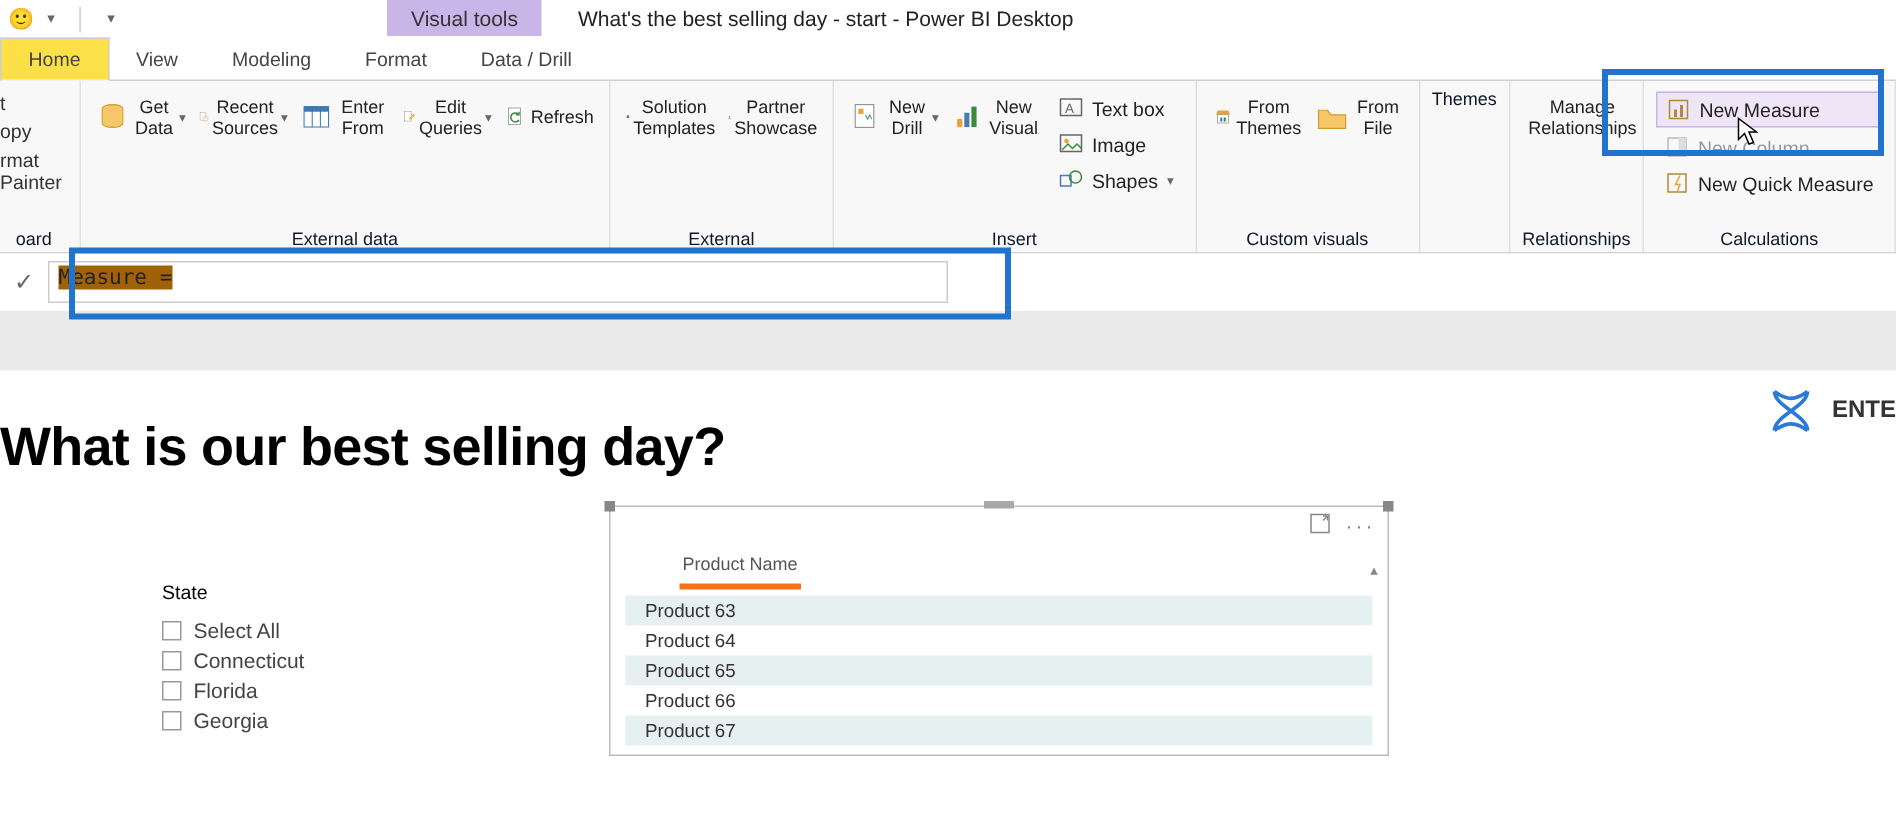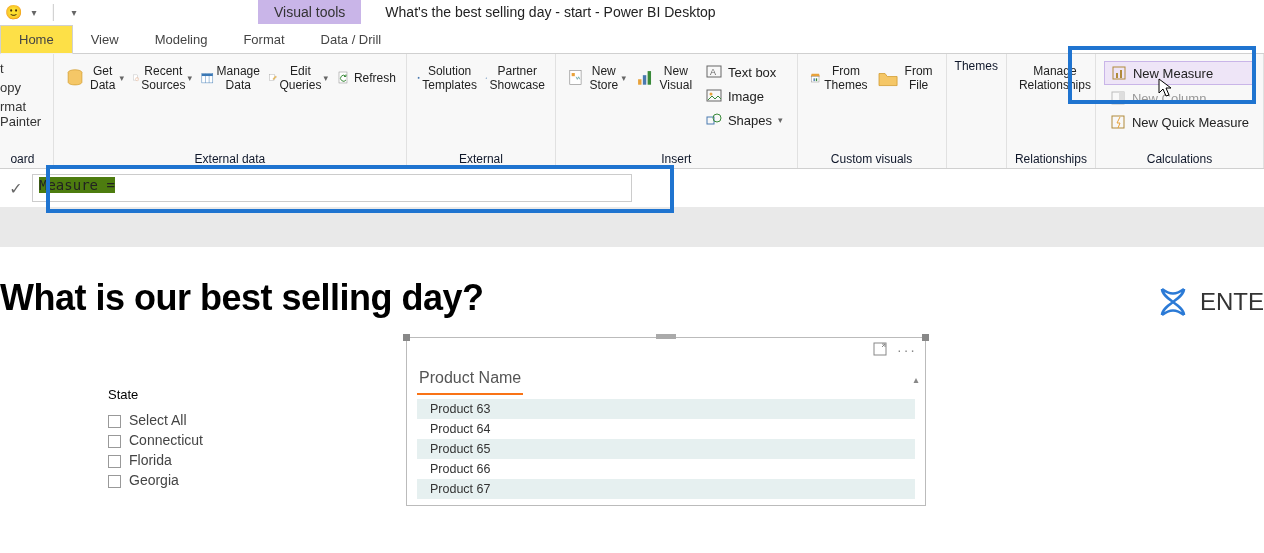--- a/index.html
+++ b/index.html
@@ -25,40 +25,40 @@
   .rbtn-sm .ico-sm { width: 16px; height: 16px; }
   .caret::after { content: ' ▾'; font-size: 9px; color:#666;}
   
   .clipboard-col { display:flex; flex-direction:column; font-size:13px; color:#333; gap:4px; justify-content:flex-start; padding-top:4px;}
   
   .hl-blue { border: 4px solid #1f74d0; position: absolute; pointer-events:none; }
   
   .formula-row { display:flex; align-items:center; height:38px; background:#fff; position:relative;}
   .check { width:32px; display:flex; justify-content:center; color:#666; font-size:16px;}
   .formula-input { flex:0 0 600px; height:28px; border:1px solid #ccc; font-size:14px; padding:2px 6px; font-family: "Segoe UI", monospace;}
-  .formula-input .sel { background:#4d7c0f; }
+  .formula-input .sel { background:#a16207; }
   
   .canvas-bg { background:#e9e9e9; height:40px;}
   .canvas { background:#fff; padding: 30px 0 0 0; position:relative; height: 340px;}
   .report-title { font-size: 36px; font-weight: 800; color:#000000; padding-left: 0; letter-spacing:-0.5px;}
-  .enter-logo { position:absolute; right:0; top: 10px; display:flex; align-items:center; gap:10px; font-weight:400; font-size:24px; color:#333;margin-top:28px;}
+  .enter-logo { position:absolute; right:0; top: 10px; display:flex; align-items:center; gap:10px; font-weight:700; font-size:16px; color:#333;}
   
   .slicer { position:absolute; left:108px; top:140px; width:180px;}
   .slicer-title { font-size:13px; color:#000000; margin-bottom:8px;}
-  .slicer-item { display:flex; align-items:flex-end; gap:8px; font-size:14px; color:#444; padding:2px 0;}
+  .slicer-item { display:flex; align-items:center; gap:8px; font-size:14px; color:#444; padding:2px 0;}
   .chk { width:13px; height:13px; border:1px solid #999; background:#fff;}
   
   .visual { position:absolute; left:406px; top:90px; width:520px; border:1px solid #bbb; background:#fff;}
   .visual-handles { position:absolute; left:-4px; top:-4px; right:-4px; bottom:-4px; pointer-events:none;}
   .vh { position:absolute; width:7px; height:7px; background:#888;}
   .vh.tl{left:0;top:0;} .vh.tr{right:0;top:0;}
   .vh.tm{left:50%;top:0;transform:translateX(-50%);width:20px;height:5px;background:#aaa;}
   .visual-head { display:flex; justify-content:flex-end; gap:10px; padding:4px 8px; color:#888; font-size:14px;}
   .visual-body { padding:0 10px 6px;}
-  .col-head { font-size:16px; color:#555; padding:6px 2px; border-bottom:2px solid #f97316; display:inline-block;}
+  .col-head { font-size:12px; color:#555; padding:6px 2px; border-bottom:4px solid #f97316; display:inline-block;margin-left:36px;}
   .plist { margin-top:4px;}
   .prow { font-size:12.5px; color:#333; padding:3px 13px;}
   .prow.alt { background:#e6f0f0;}
   .scrollbar { position:absolute; right:2px; top:36px; bottom:4px; width:14px;}
   .sb-up { font-size:10px; color:#888; text-align:center;}
   
   .cursor { position:absolute; width:14px; height:20px; pointer-events:none;}
 </style>
 </head>
 <body>
@@ -118,21 +118,21 @@
       </div>
       <div class="rbtn-lg">
         <span class="ico">
             <svg viewBox="0 0 32 32">
               <rect x="4" y="6" width="24" height="20" fill="#fff" stroke="#3b78b5"></rect>
               <rect x="4" y="6" width="24" height="5" fill="#3b78b5"></rect>
               <line x1="12" y1="6" x2="12" y2="26" stroke="#3b78b5"></line>
               <line x1="20" y1="6" x2="20" y2="26" stroke="#3b78b5"></line>
             </svg>
           </span>
-        <span>Manage Data</span>
+        <span>Enter From</span>
       </div>
       <div class="rbtn-lg caret">
         <span class="ico">
             <svg viewBox="0 0 32 32">
               <rect x="6" y="4" width="16" height="22" fill="#fff" stroke="#888"></rect>
               <path d="M18 18l8-8 3 3-8 8-4 1z" fill="#f5c767" stroke="#b07a1c"></path>
             </svg>
           </span>
         <span>Edit Queries</span>
       </div>
@@ -176,21 +176,21 @@
   <div class="group">
     <div class="group-content">
       <div class="rbtn-lg caret">
         <span class="ico">
             <svg viewBox="0 0 32 32">
               <rect x="6" y="4" width="18" height="22" fill="#fff" stroke="#888"></rect>
               <rect x="9" y="8" width="5" height="5" fill="#e8a23a"></rect>
               <path d="M16 14l2 4 2-4 2 4" stroke="#3a8a8a" fill="none"></path>
             </svg>
           </span>
-        <span>New Store</span>
+        <span>New Drill</span>
       </div>
       <div class="rbtn-lg">
         <span class="ico">
             <svg viewBox="0 0 32 32">
               <rect x="6" y="18" width="5" height="8" fill="#e8a23a"></rect>
               <rect x="13" y="12" width="5" height="14" fill="#4a7ab0"></rect>
               <rect x="20" y="6" width="5" height="20" fill="#3a8a3a"></rect>
             </svg>
           </span>
         <span>New Visual</span>

